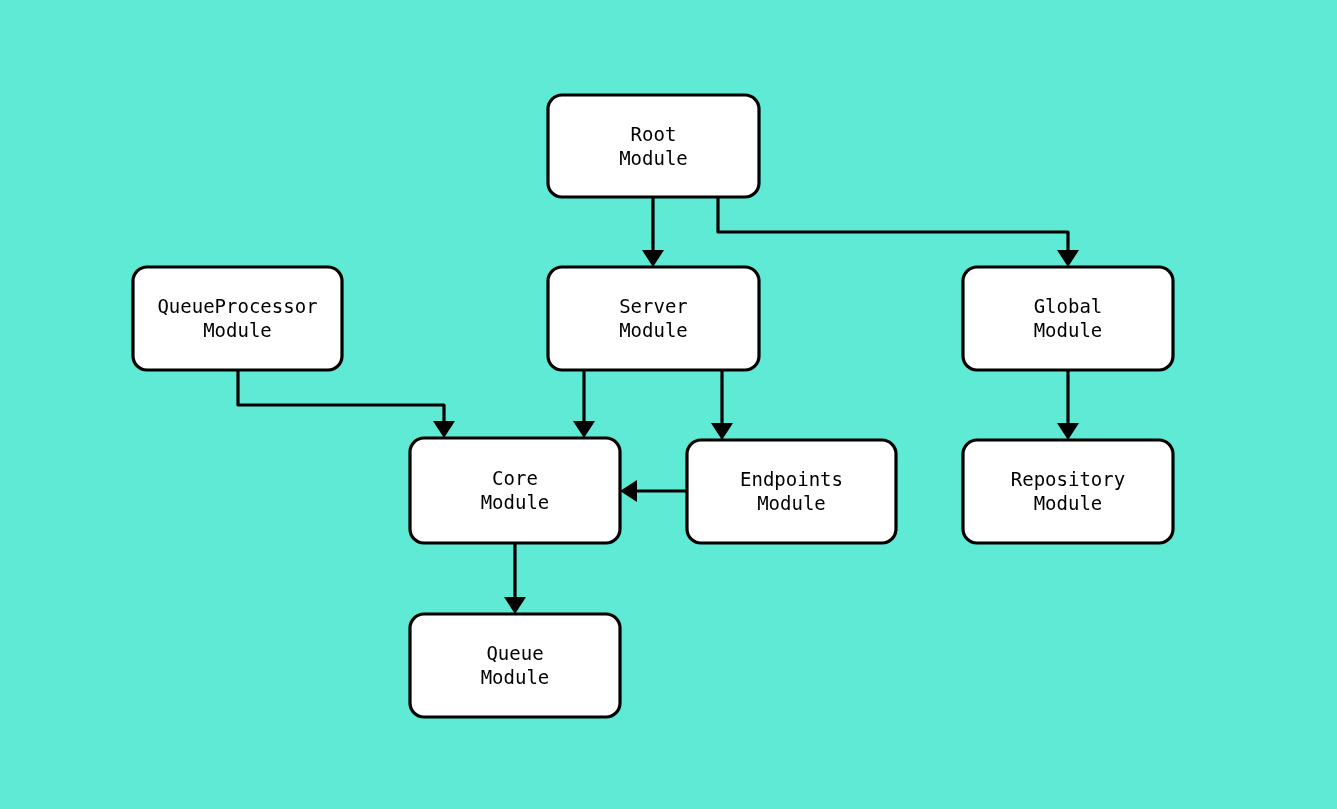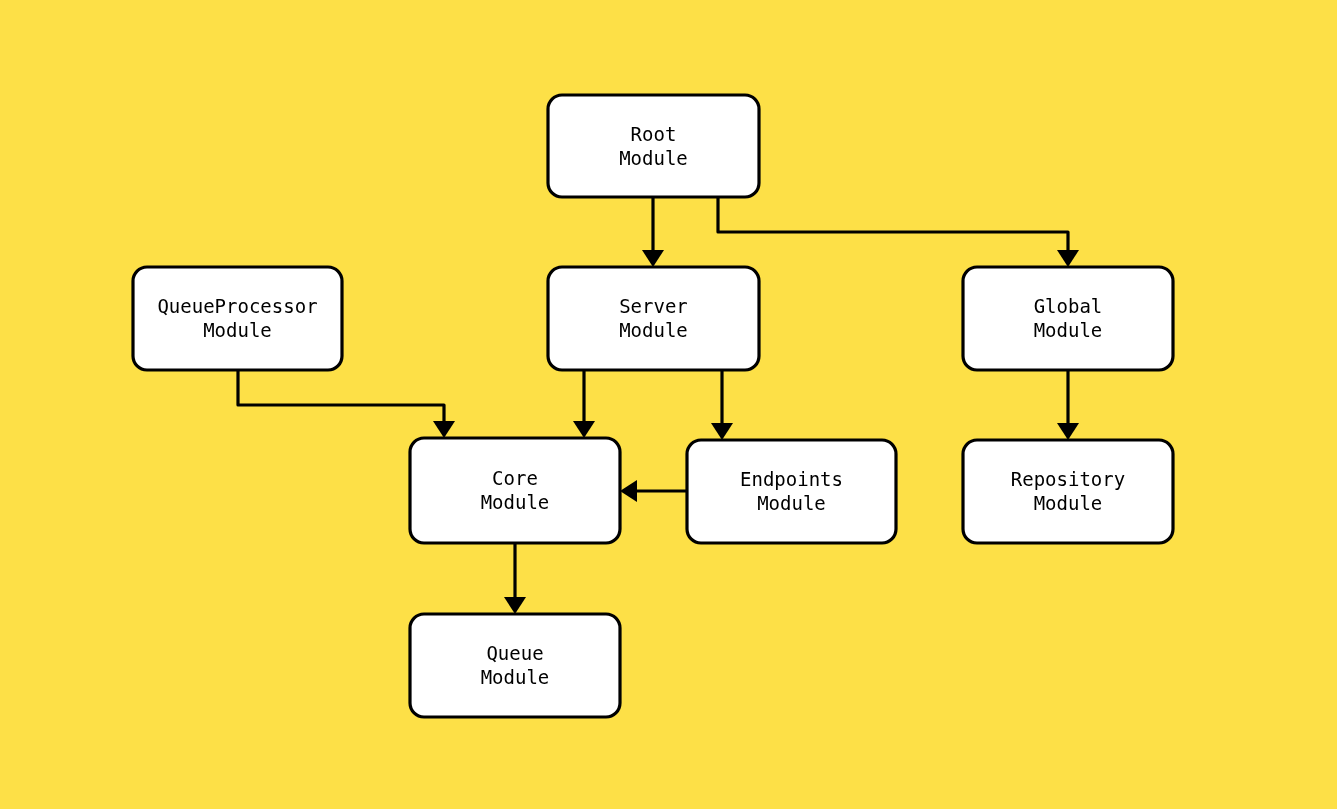--- a/index.html
+++ b/index.html
@@ -4,21 +4,21 @@
 <style>
   html, body {
     margin: 0;
     padding: 0;
     background: #ffffff;
   }
   #diagram-canvas {
     position: relative;
     width: 1337px;
     height: 809px;
-    background: #fde047;
+    background: #5eead4;
     overflow: hidden;
   }
   svg#graph {
     display: block;
     width: 1337px;
     height: 809px;
   }
   .node-shape {
     fill: #ffffff;
     stroke: #000000;

